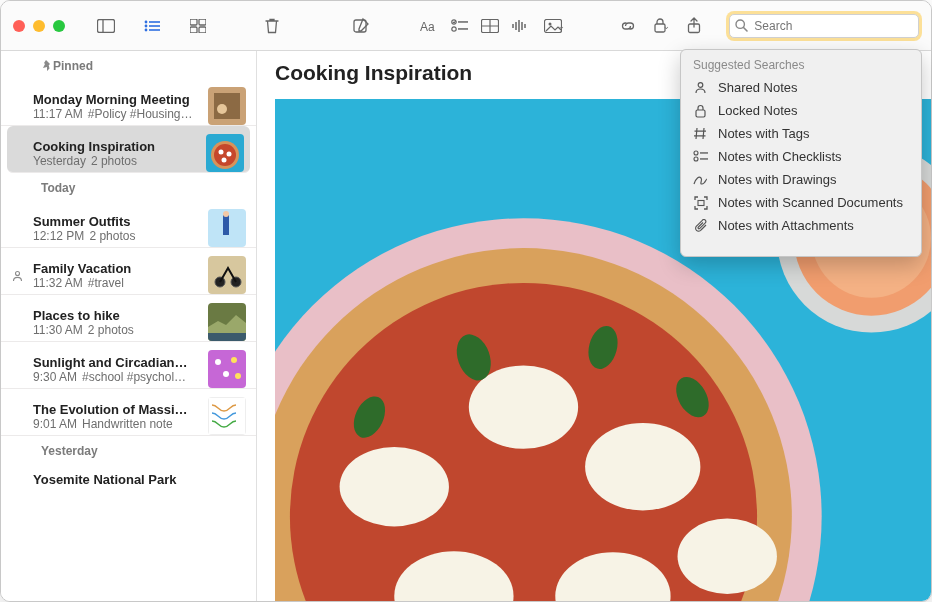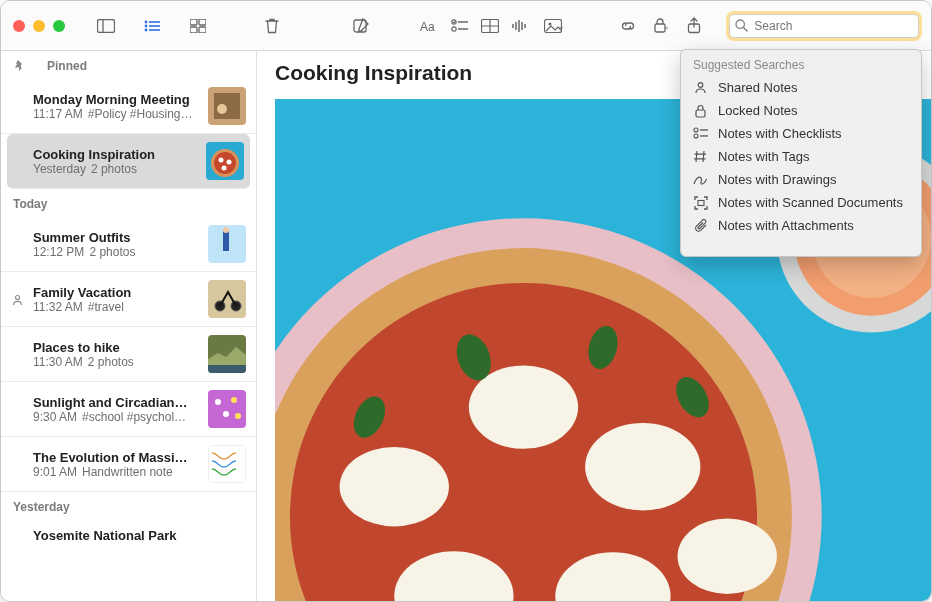--- a/index.html
+++ b/index.html
@@ -44,25 +44,25 @@
   .suggest-hdr { padding: 2px 12px 4px; font-size: 12px; color: #8a8a8a; }
   .suggest-row { display: flex; align-items: center; gap: 10px; padding: 4px 12px; font-size: 13px; color: #333; }
   .si { width: 15px; height: 15px; flex: 0 0 15px; color: #555; display: flex; align-items: center; justify-content: center; }
 
   
   .body { flex: 1; display: flex; min-height: 0; }
 
   
   .list { width: 256px; flex: 0 0 256px; background: #fff; border-right: 1px solid #e0e0e0; overflow-y: auto; }
   .section-hdr {
-    display: flex; align-items: center; gap: 22px; padding: 8px 12px 6px;
-    font-size: 12px; font-weight: 600; color: #7b7b7b;
+    display: flex; align-items: center; gap: 0; padding: 8px 12px 6px;
+    font-size: 12px; font-weight: 600; color: #7b7b7b; margin-left: 28px;
   }
   .note {
-    display: flex; align-items: center; gap: 8px; padding: 8px 10px 8px 32px;
+    display: flex; align-items: center; gap: 8px; padding: 8px 10px 0 32px;
     border-bottom: 1px solid #eceaea;
   }
   .note.selected { background: #dadada; border-radius: 6px; margin: 0 6px; padding-left: 26px; padding-right: 6px; }
   .note-col { flex: 1; min-width: 0; }
   .note-title { font-size: 13px; font-weight: 600; white-space: nowrap; overflow: hidden; text-overflow: ellipsis; }
   .note-sub { font-size: 12px; color: #6e6e6e; display: flex; align-items: center; gap: 5px; white-space: nowrap; overflow: hidden; text-overflow: ellipsis; }
   .note-sub .tag { color: #6e6e6e; }
   .thumb { width: 38px; height: 38px; border-radius: 4px; flex: 0 0 38px; }
   .note-lead { width: 14px; margin-left: -22px; color: #8a8a8a; display: flex; align-items: center; }
 
@@ -220,36 +220,36 @@
       <span class="si">
           <svg width="13" height="14" viewBox="0 0 13 14">
             <rect x="2" y="6" width="9" height="7" rx="1.4" fill="none" stroke="currentColor" stroke-width="1.2"></rect>
             <path d="M4 6V4a2.5 2.5 0 015 0v2" fill="none" stroke="currentColor" stroke-width="1.2"></path>
           </svg>
         </span>
       <span>Locked Notes</span>
     </div>
     <div class="suggest-row">
       <span class="si">
+          <svg width="13" height="13" viewBox="0 0 13 13">
+            <path d="M3 1L2 12M10 1l-1 11M0.5 4.2h11.5M0 8.8h11.5" stroke="currentColor" stroke-width="1.2" fill="none"></path>
+          </svg>
+        </span>
+      <span>Notes with Tags</span>
+    </div>
+    <div class="suggest-row">
+      <span class="si">
           <svg width="15" height="13" viewBox="0 0 15 13">
             <circle cx="3" cy="3" r="2" fill="none" stroke="currentColor" stroke-width="1.1"></circle>
             <rect x="7" y="2.3" width="8" height="1.3" fill="currentColor"></rect>
             <circle cx="3" cy="9" r="2" fill="none" stroke="currentColor" stroke-width="1.1"></circle>
             <rect x="7" y="8.3" width="8" height="1.3" fill="currentColor"></rect>
           </svg>
         </span>
       <span>Notes with Checklists</span>
-    </div>
-    <div class="suggest-row">
-      <span class="si">
-          <svg width="13" height="13" viewBox="0 0 13 13">
-            <path d="M3 1L2 12M10 1l-1 11M0.5 4.2h11.5M0 8.8h11.5" stroke="currentColor" stroke-width="1.2" fill="none"></path>
-          </svg>
-        </span>
-      <span>Notes with Tags</span>
     </div>
     <div class="suggest-row">
       <span class="si">
           <svg width="15" height="13" viewBox="0 0 15 13">
             <path d="M1 11c2-6 5-8 7-6s-2 6 1 6 4-5 5-5" fill="none" stroke="currentColor" stroke-width="1.2"></path>
           </svg>
         </span>
       <span>Notes with Drawings</span>
     </div>
     <div class="suggest-row">

